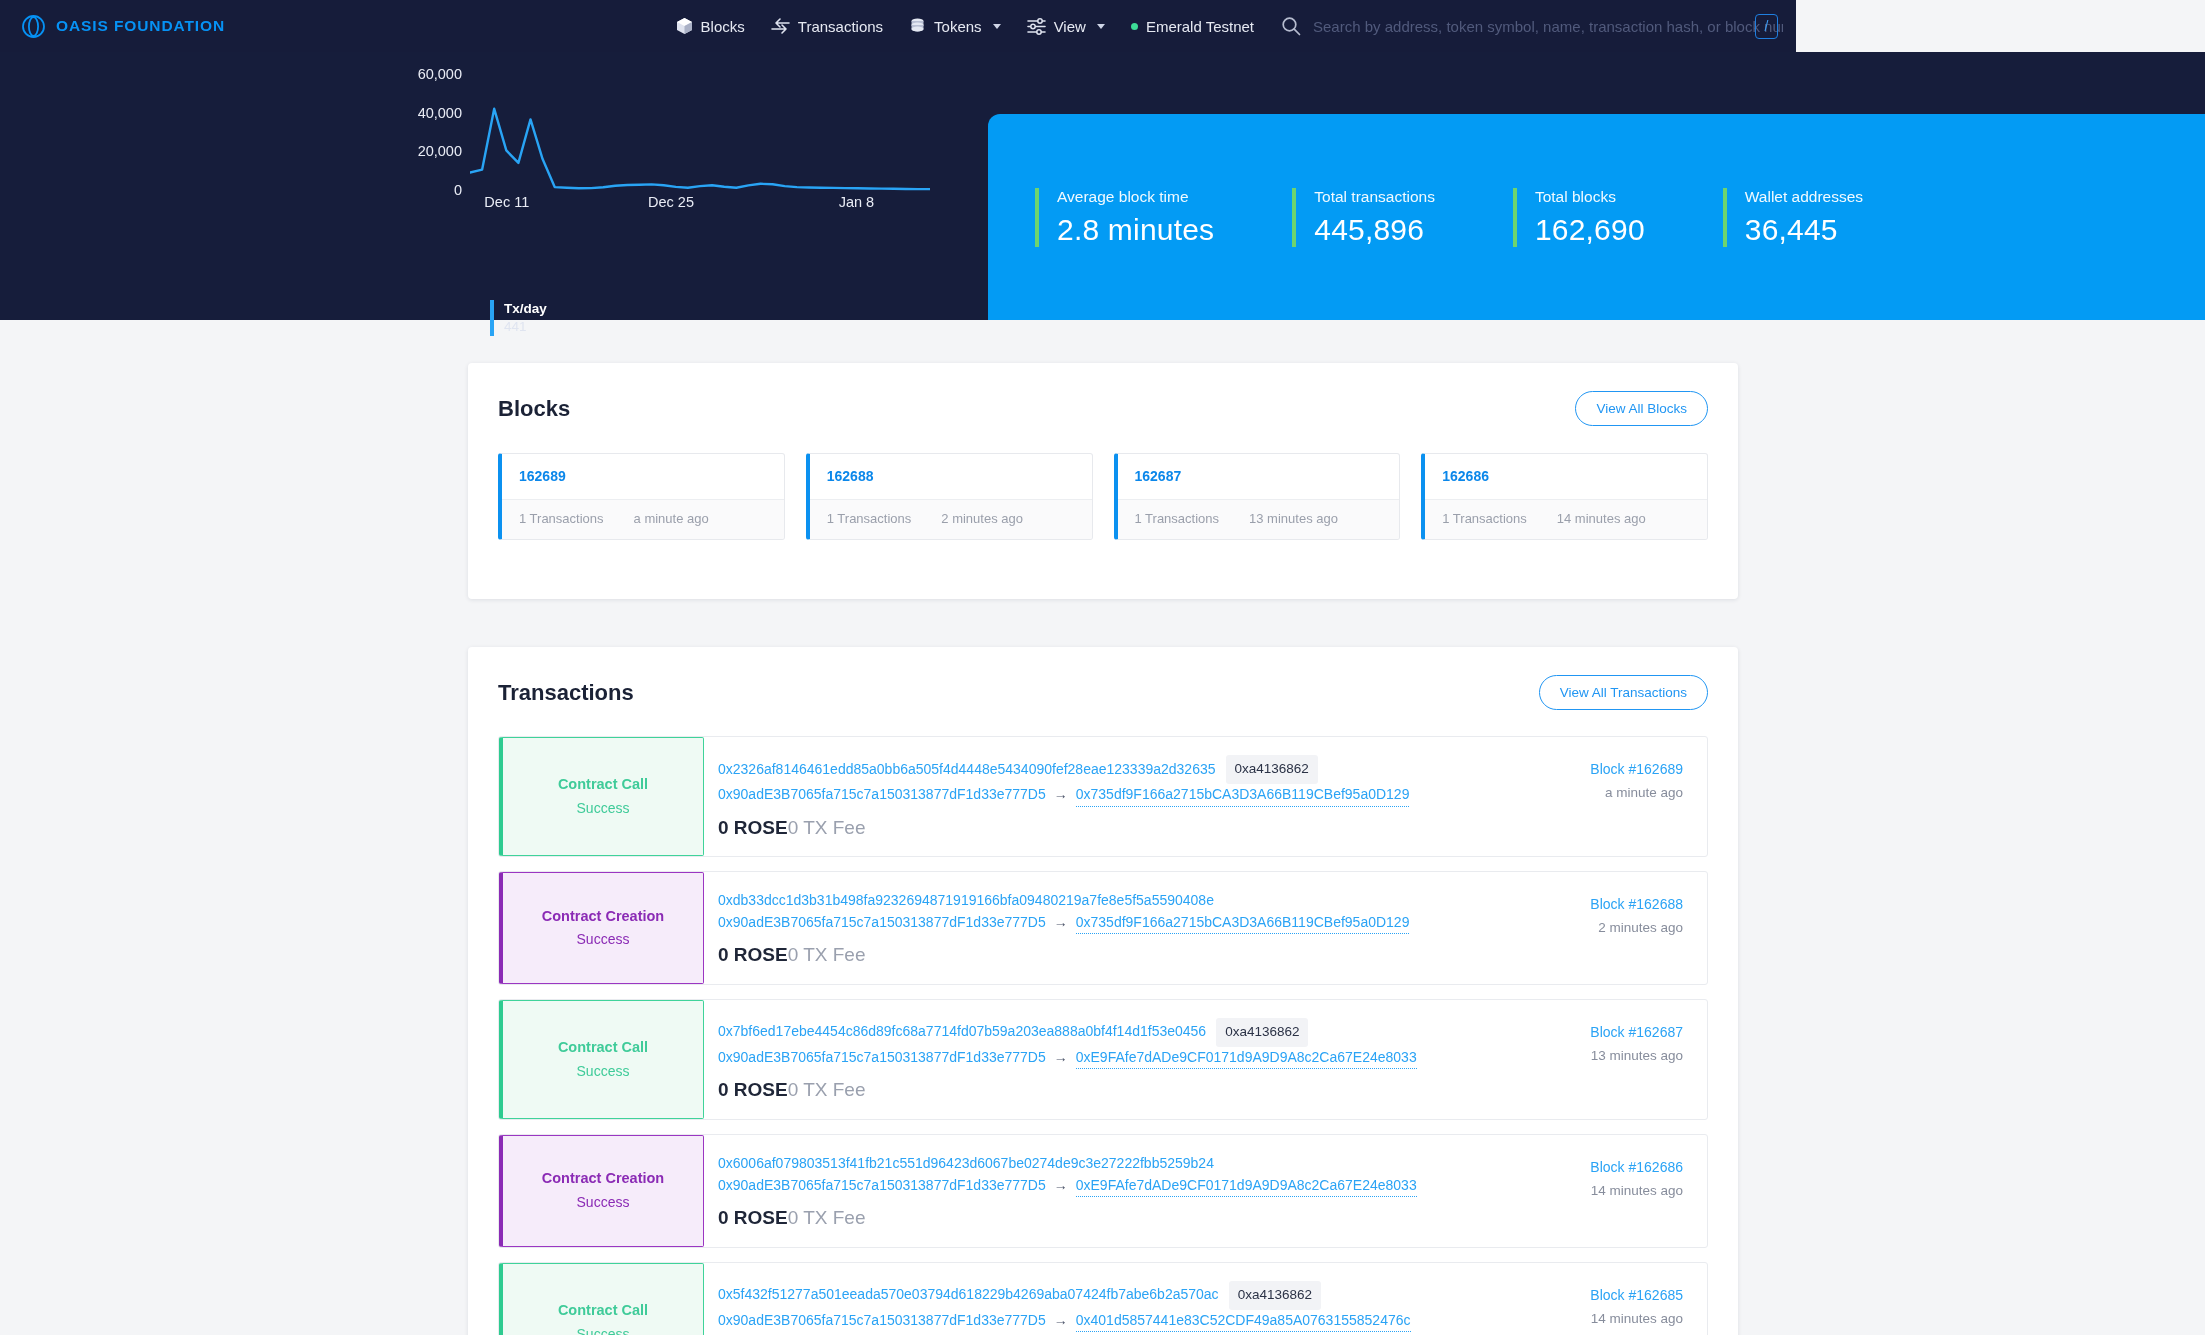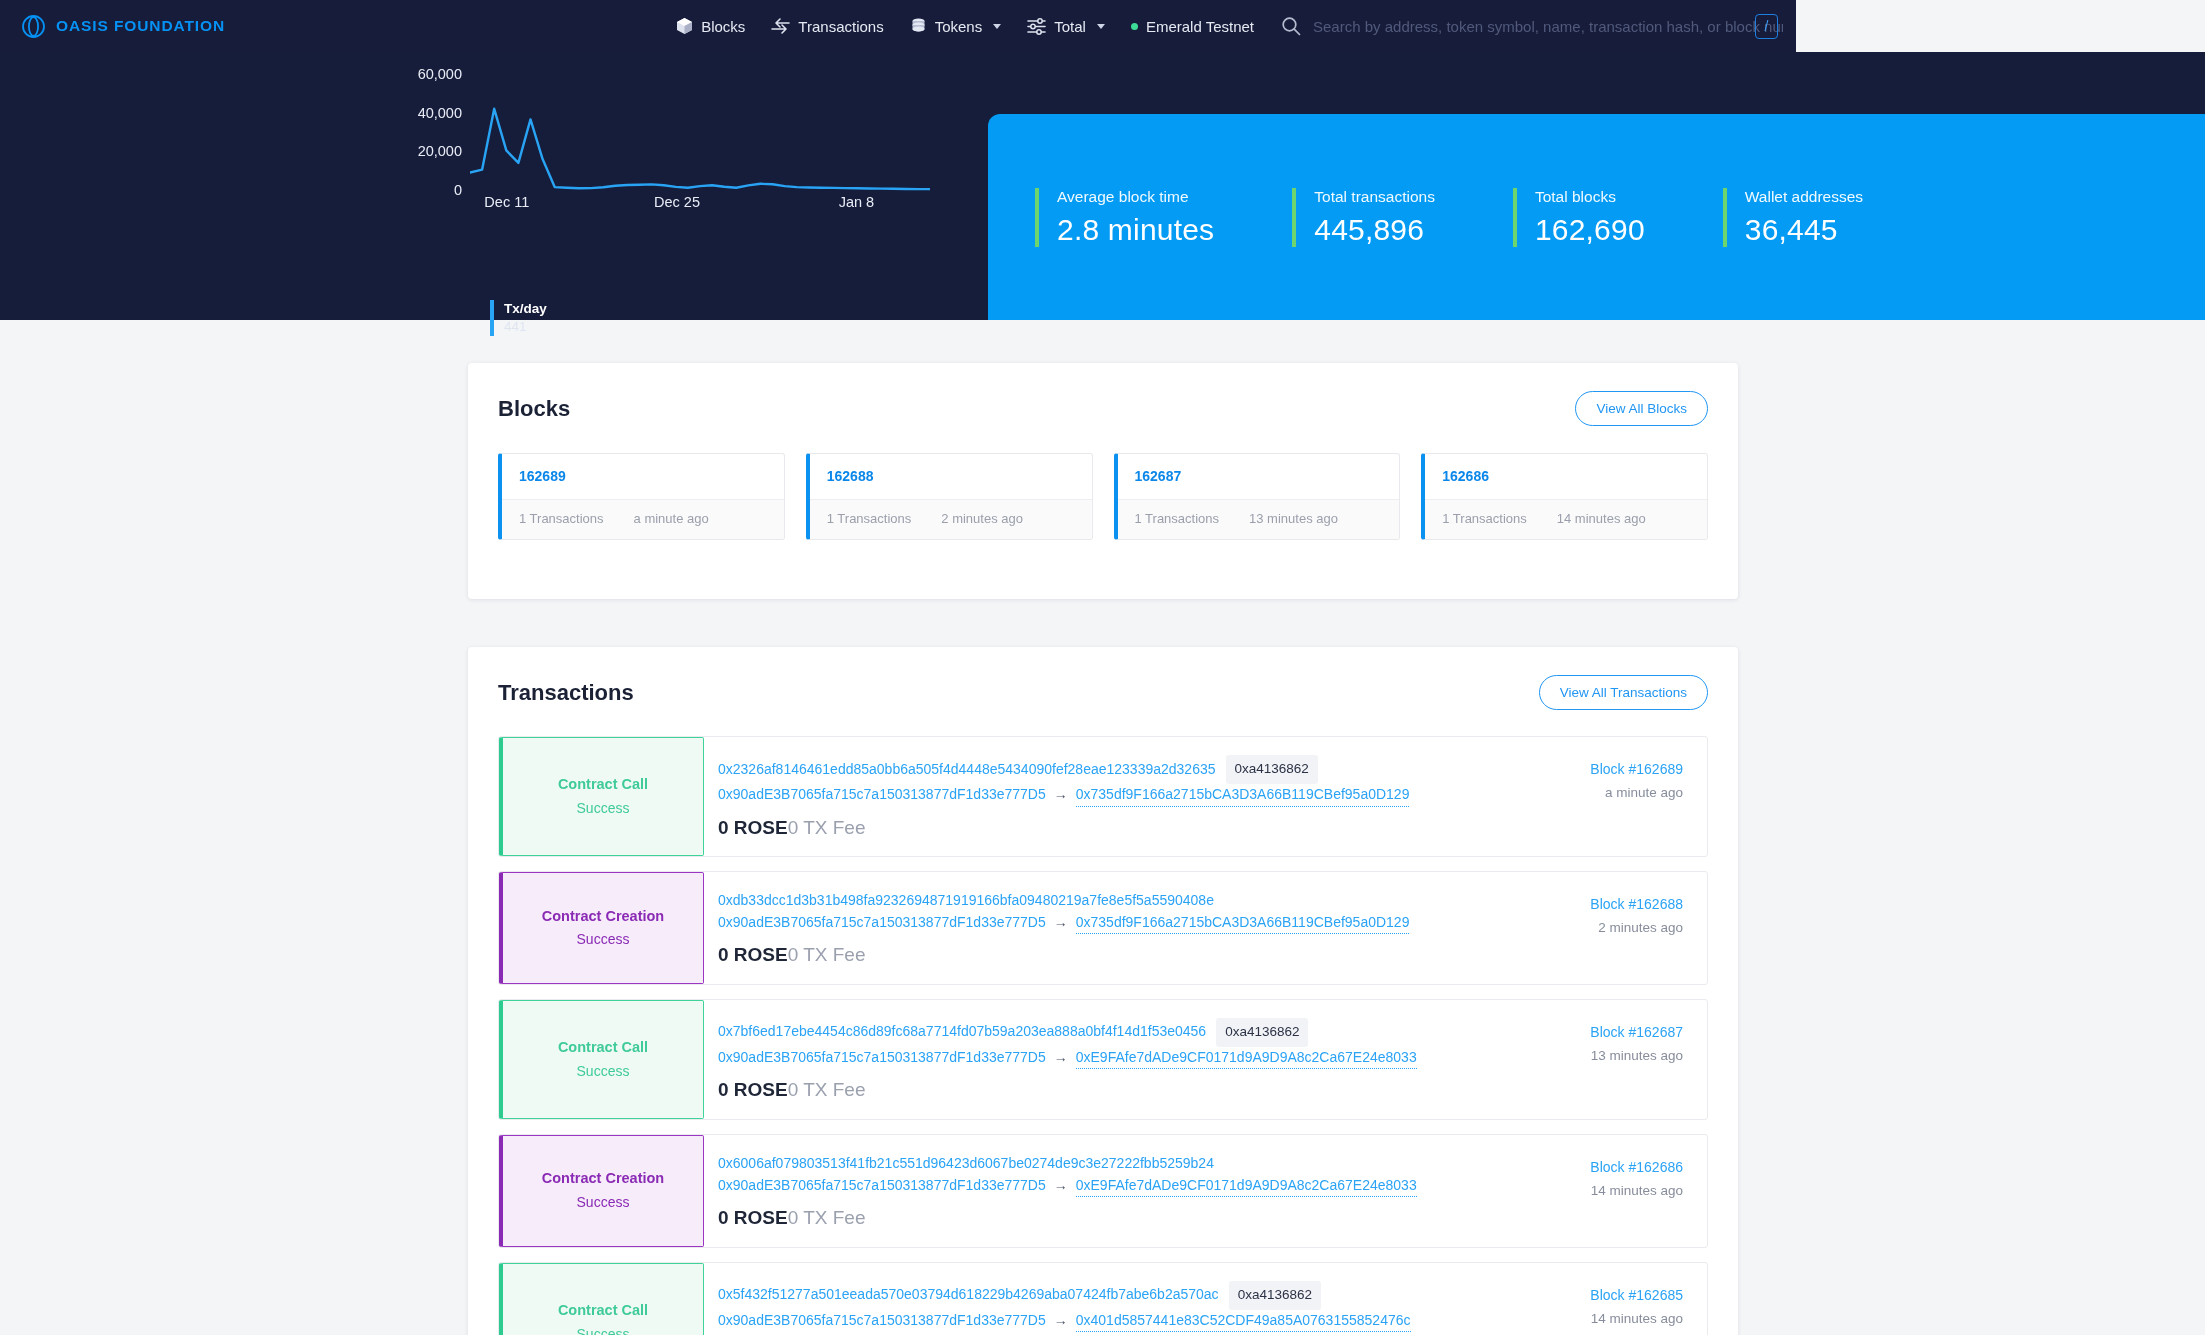--- a/index.html
+++ b/index.html
@@ -220,21 +220,21 @@
 
       <div class="nav-item">
         <span class="nav-icon">
           <svg width="19" height="17" viewBox="0 0 19 17">
             <path d="M1 3 H18 M1 8.5 H18 M1 14 H18" stroke="#dfe3ef" stroke-width="1.6" stroke-linecap="round"></path>
             <circle cx="13" cy="3" r="2.2" fill="#161c3a" stroke="#dfe3ef" stroke-width="1.5"></circle>
             <circle cx="6" cy="8.5" r="2.2" fill="#161c3a" stroke="#dfe3ef" stroke-width="1.5"></circle>
             <circle cx="12" cy="14" r="2.2" fill="#161c3a" stroke="#dfe3ef" stroke-width="1.5"></circle>
           </svg>
         </span>
-        <span>Total</span>
+        <span>View</span>
         <span class="caret"></span>
       </div>
 
       <div class="nav-item">
         <span class="net-dot"></span>
         <span>Emerald Testnet</span>
       </div>
 
       <div class="search-wrap">
         <span class="nav-icon">
@@ -256,21 +256,21 @@
     <div class="chart-block">
       <div class="chart-area" id="chartArea">
           <svg width="460" height="150">
             <path d="M0.0 106.6 L12.1 103.7 L24.2 42.8 L36.3 84.4 L48.4 96.9 L60.5 53.4 L72.6 93.1 L84.7 121.1 L96.8 121.7 L108.9 122.3 L121.1 122.1 L133.2 121.3 L145.3 119.7 L157.4 119.0 L169.5 118.8 L181.6 118.4 L193.7 119.2 L205.8 120.9 L217.9 121.7 L230.0 120.1 L242.1 119.2 L254.2 120.7 L266.3 121.7 L278.4 119.4 L290.5 117.8 L302.6 118.2 L314.7 120.1 L326.8 121.1 L338.9 121.5 L351.1 121.7 L363.2 121.9 L375.3 122.1 L387.4 122.3 L399.5 122.5 L411.6 122.6 L423.7 122.8 L435.8 123.0 L447.9 123.1 L460.0 123.1" fill="none" stroke="#29a4f5" stroke-width="2.4" stroke-linejoin="round" stroke-linecap="round"></path>
           </svg>
           <div class="y-lab" style="top: 124px;">0</div>
           <div class="y-lab" style="top: 85.3333px;">20,000</div>
           <div class="y-lab" style="top: 47px;">40,000</div>
           <div class="y-lab" style="top: 8px;">60,000</div>
           <div class="x-lab" style="left: 36.8px; top: 128px;">Dec 11</div>
-          <div class="x-lab" style="left: 207px; top: 128px;">Dec 25</div>
+          <div class="x-lab" style="left: 201px; top: 128px;">Dec 25</div>
           <div class="x-lab" style="left: 386.4px; top: 128px;">Jan 8</div>
         </div>
     </div>
 
     <div class="tx-legend">
       <div class="t1">Tx/day</div>
       <div class="t2">441</div>
     </div>
 
     <div class="stats" id="statsPanel">

